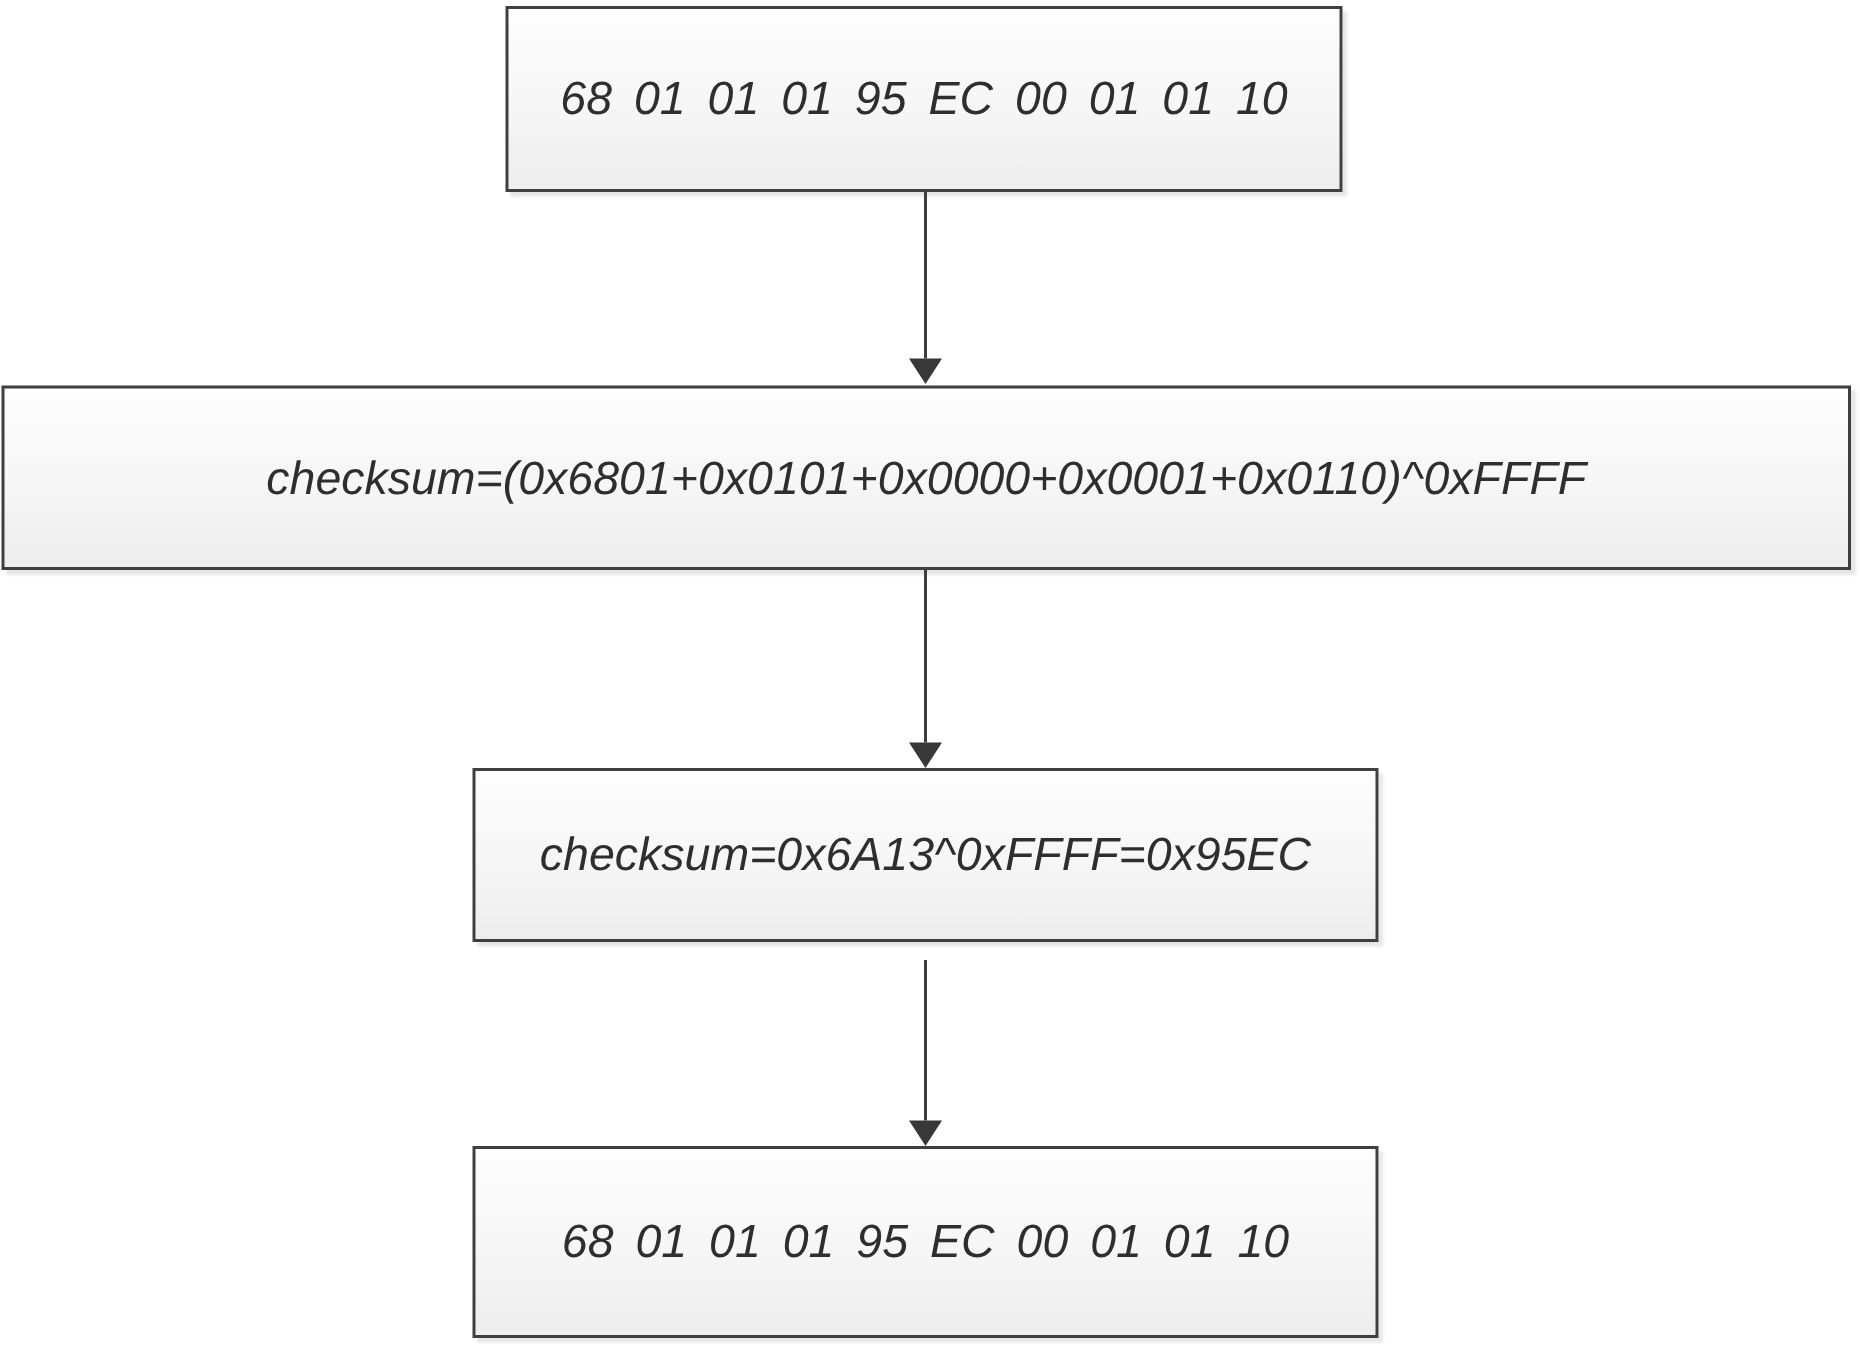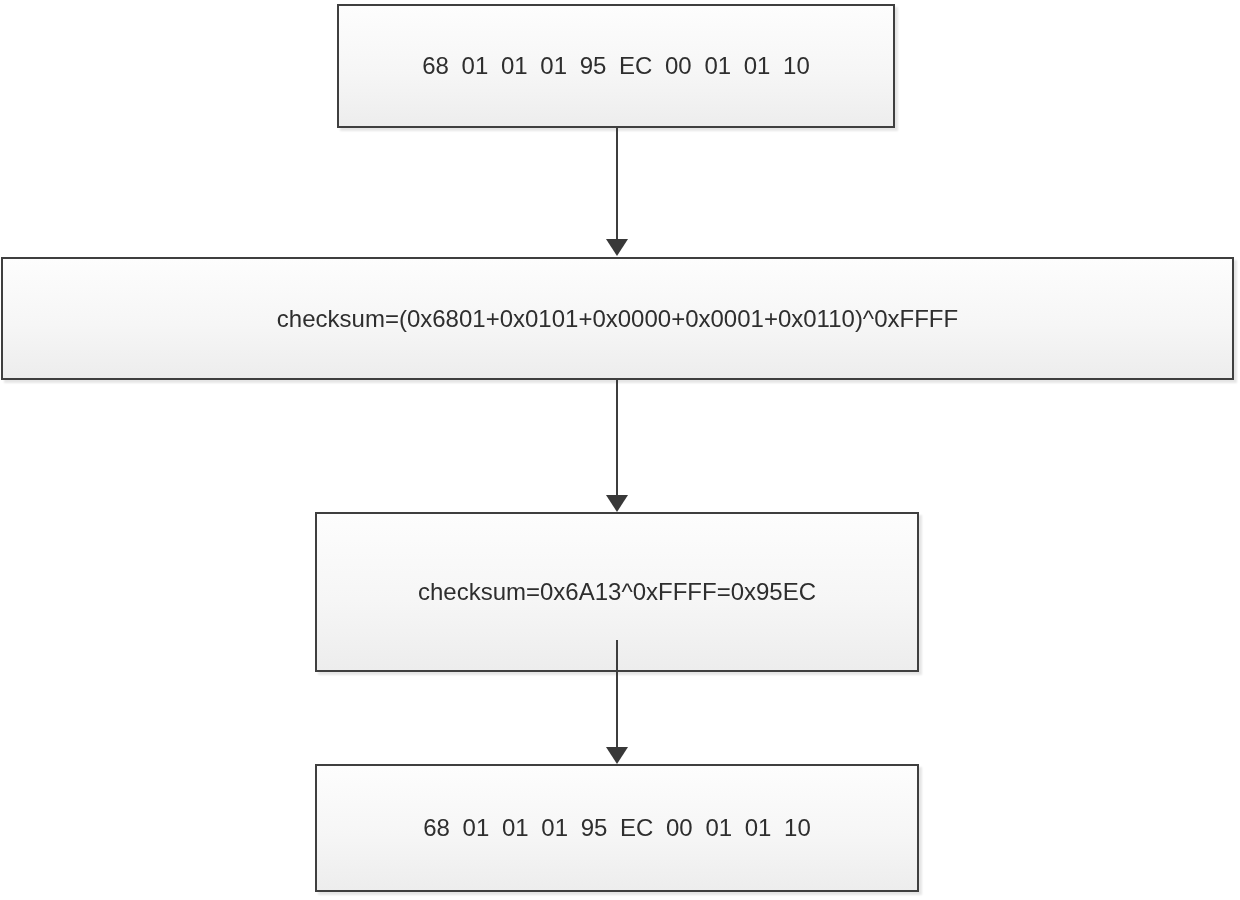--- a/index.html
+++ b/index.html
@@ -20,31 +20,32 @@
     box-sizing: border-box;
     border: 2px solid #3f3f3f;
     background: linear-gradient(180deg, #fdfdfd 0%, #f6f6f6 55%, #ededed 100%);
     box-shadow: 3px 3px 2px rgba(0,0,0,0.10);
     display: flex;
     align-items: center;
     justify-content: center;
     text-align: center;
   }
   .node-label {
-    font-size: 24px;
+    font-size: 31px;
     color: #2e2e2e;
     letter-spacing: 0px;
     white-space: nowrap;
+    font-style: italic;
   }
   .hexline .node-label {
     word-spacing: 6px;
   }
   .node-1 { left: 337px; top: 4px;   width: 558px;  height: 124px; }
   .node-2 { left: 1px;   top: 257px; width: 1233px; height: 123px; align-items: center; }
-  .node-3 { left: 315px; top: 512px; width: 604px;  height: 160px; }
+  .node-3 { left: 315px; top: 512px; width: 604px;  height: 116px; }
   .node-4 { left: 315px; top: 764px; width: 604px;  height: 128px; }
 
   .arrow {
     position: absolute;
     width: 24px;
     display: flex;
     flex-direction: column;
     align-items: center;
   }
   .arrow-1 { left: 605px; top: 128px; height: 128px; }

